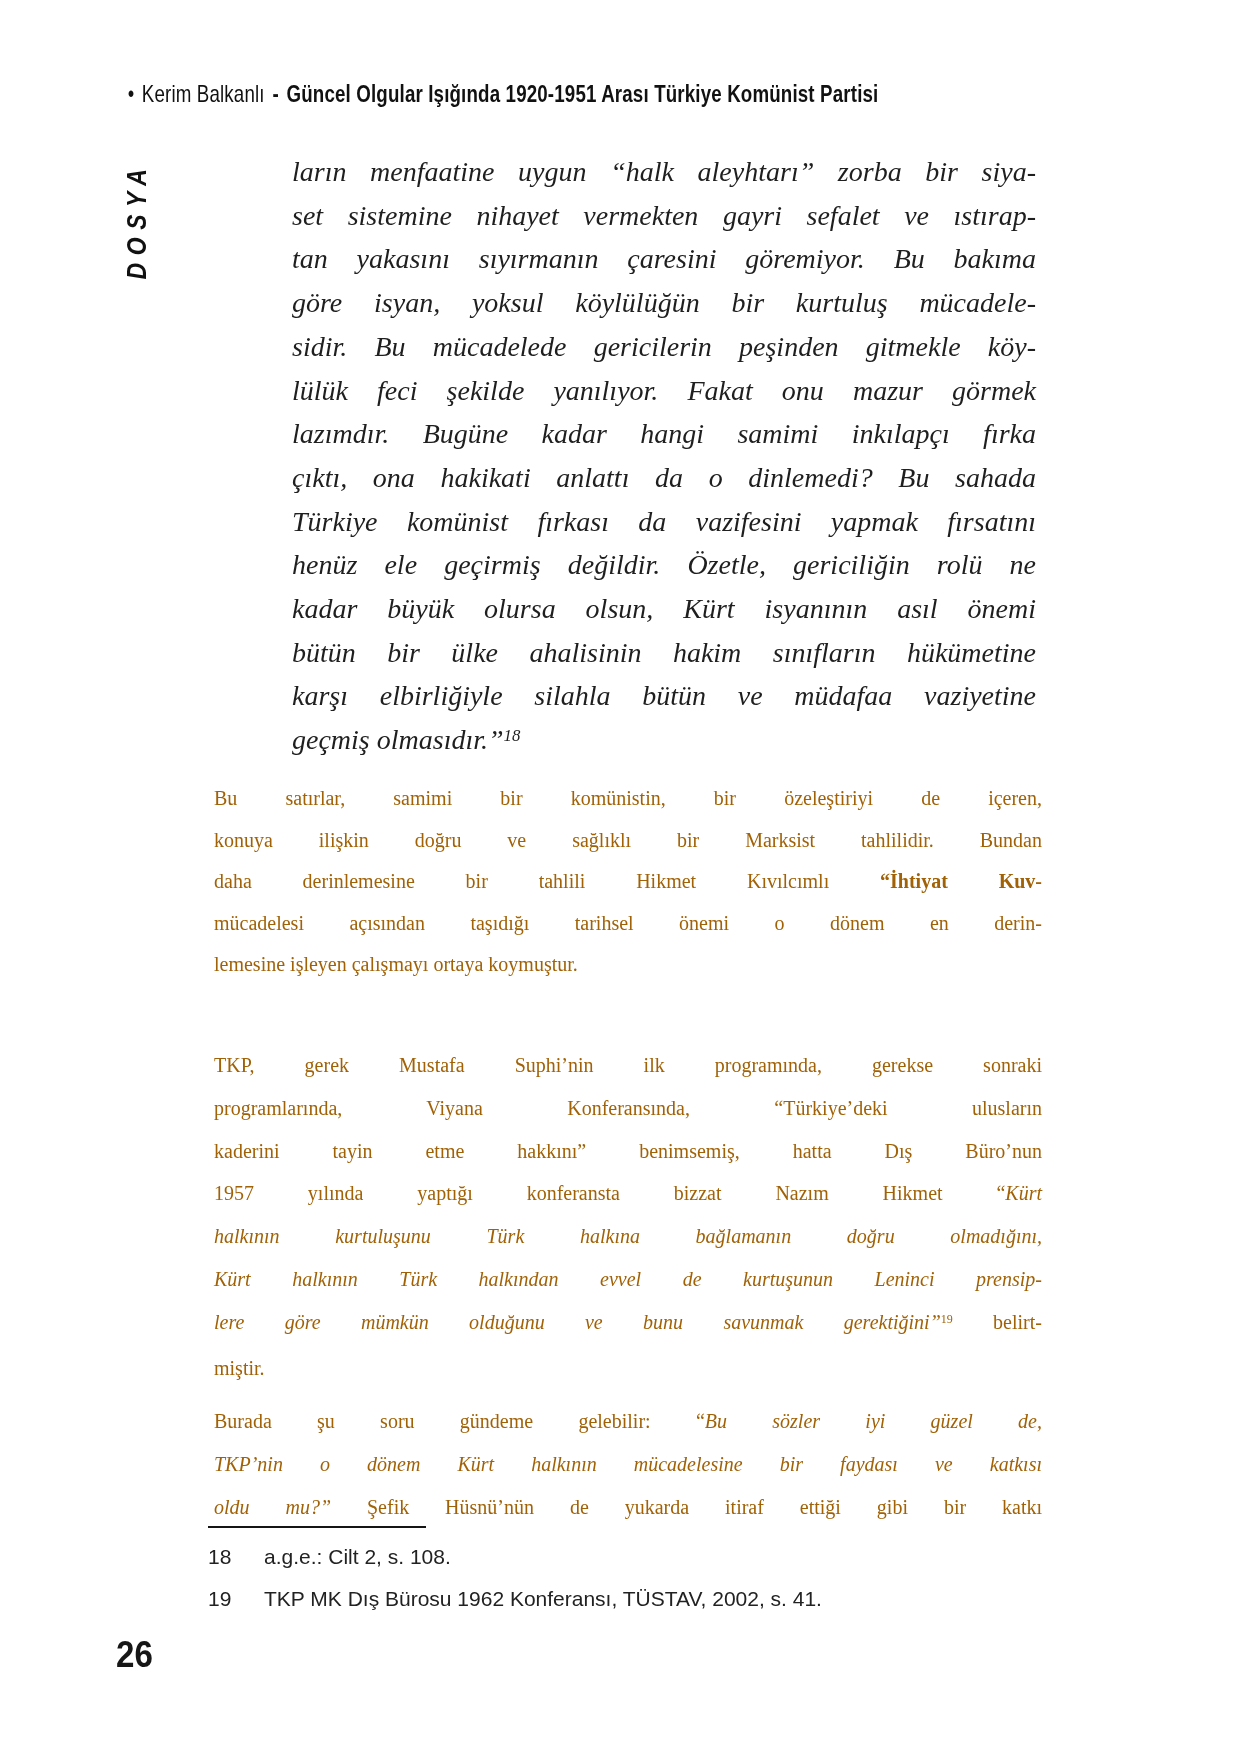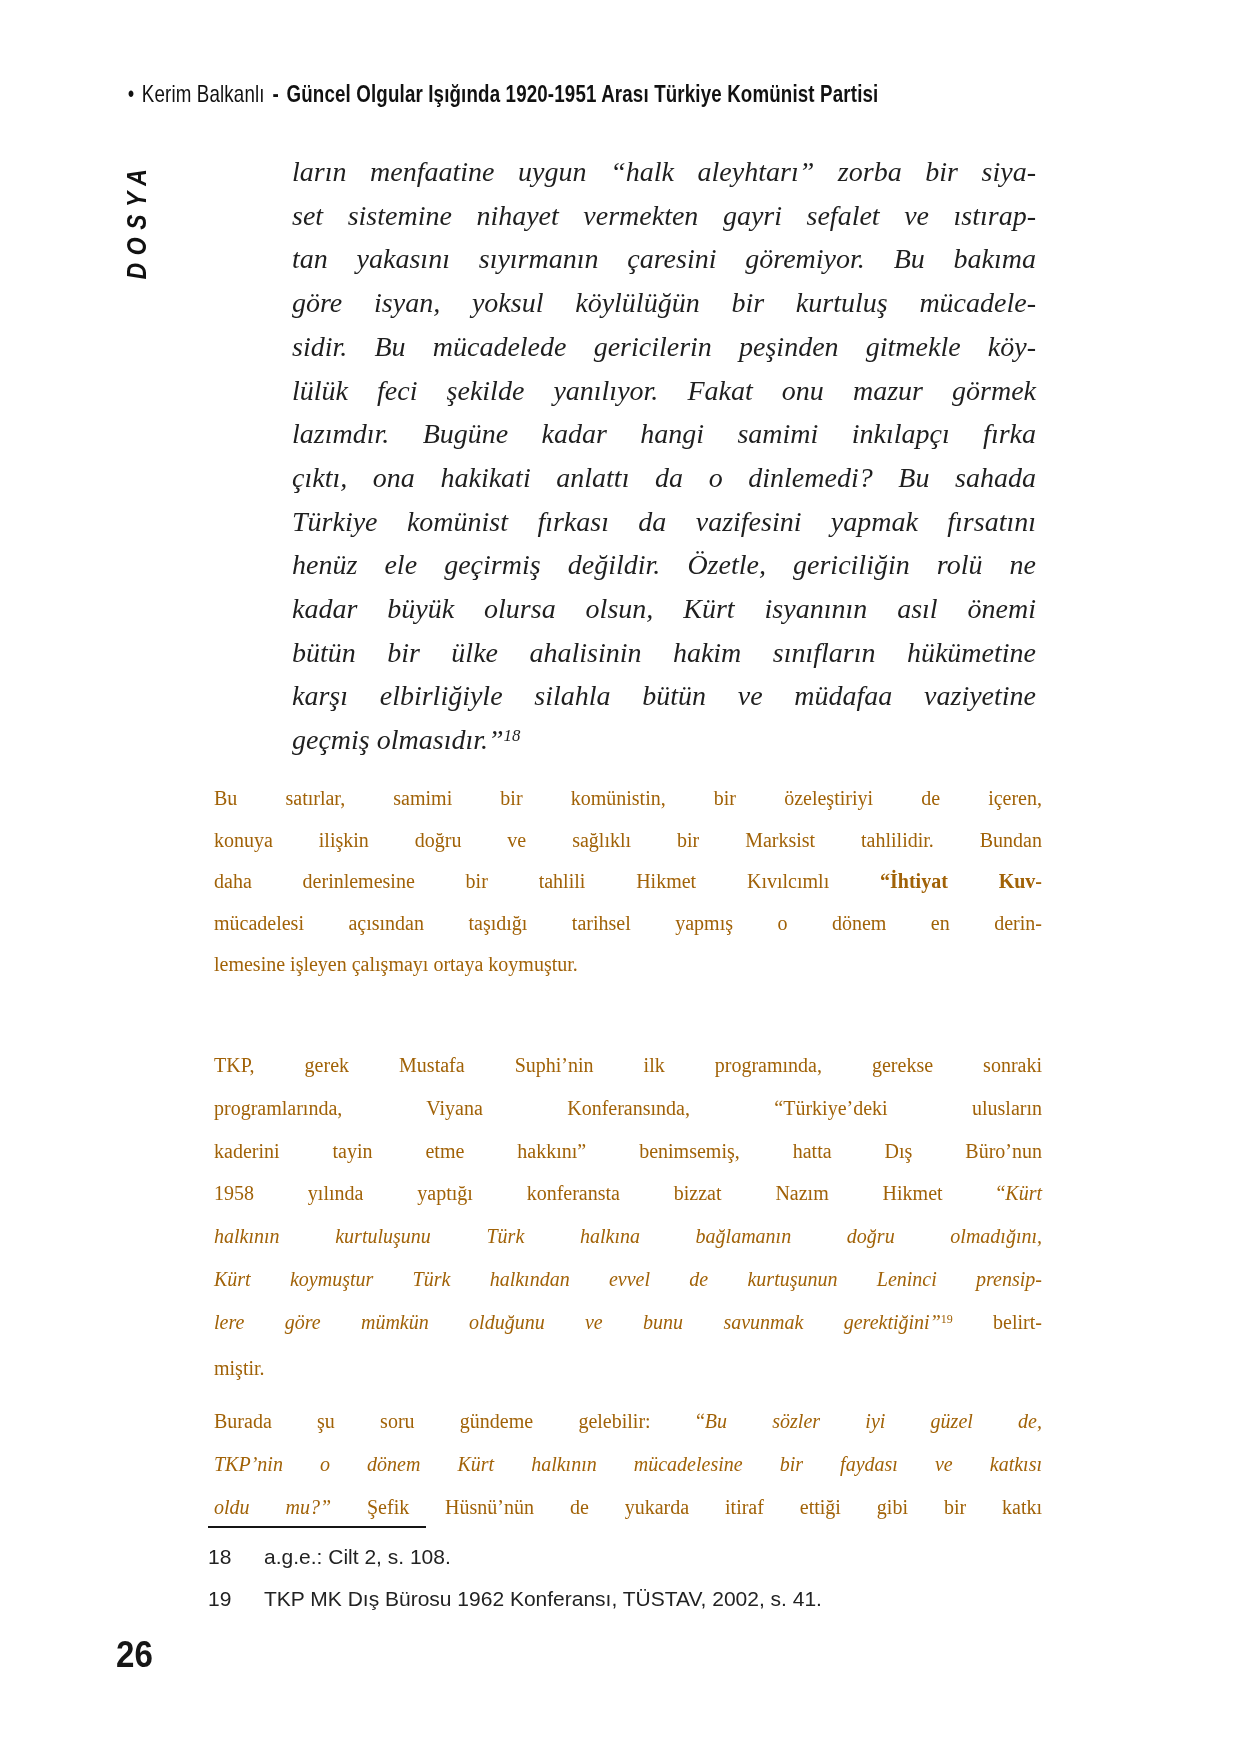--- a/index.html
+++ b/index.html
@@ -114,31 +114,31 @@
     <div class="tline"><span>kadar büyük olursa olsun, Kürt isyanının asıl önemi</span></div>
     <div class="tline"><span>bütün bir ülke ahalisinin hakim sınıfların hükümetine</span></div>
     <div class="tline"><span>karşı elbirliğiyle silahla bütün ve müdafaa vaziyetine</span></div>
     <div class="tline endline"><span>geçmiş olmasıdır.”</span><span class="seg-sup">18</span></div>
   </div>
 
 <div class="block body-block para-1">
     <div class="tline"><span>Bu satırlar, samimi bir komünistin, bir özeleştiriyi de içeren,</span></div>
     <div class="tline"><span>konuya ilişkin doğru ve sağlıklı bir Marksist tahlilidir. Bundan</span></div>
     <div class="tline"><span>daha derinlemesine bir tahlili Hikmet Kıvılcımlı </span><span class="seg-b">“İhtiyat Kuv-</span></div>
-    <div class="tline"><span>mücadelesi açısından taşıdığı tarihsel yapmış o dönem en derin-</span></div>
+    <div class="tline"><span>mücadelesi açısından taşıdığı tarihsel önemi o dönem en derin-</span></div>
     <div class="tline endline"><span>lemesine işleyen çalışmayı ortaya koymuştur.</span></div>
   </div>
 
 <div class="block body-block para-2">
     <div class="tline"><span>TKP, gerek Mustafa Suphi’nin ilk programında, gerekse sonraki</span></div>
     <div class="tline"><span>programlarında, Viyana Konferansında, “Türkiye’deki ulusların</span></div>
     <div class="tline"><span>kaderini tayin etme hakkını” benimsemiş, hatta Dış Büro’nun</span></div>
-    <div class="tline"><span>1958 yılında yaptığı konferansta bizzat Nazım Hikmet “</span><span class="seg-i">Kürt</span></div>
+    <div class="tline"><span>1957 yılında yaptığı konferansta bizzat Nazım Hikmet “</span><span class="seg-i">Kürt</span></div>
     <div class="tline"><span class="seg-i">halkının kurtuluşunu Türk halkına bağlamanın doğru olmadığını,</span></div>
-    <div class="tline"><span class="seg-i">Kürt koymuştur Türk halkından evvel de kurtuşunun Leninci prensip-</span></div>
+    <div class="tline"><span class="seg-i">Kürt halkının Türk halkından evvel de kurtuşunun Leninci prensip-</span></div>
     <div class="tline"><span class="seg-i">lere göre mümkün olduğunu ve bunu savunmak gerektiğini”</span><span class="seg-sup">19</span><span> belirt-</span></div>
     <div class="tline endline"><span>miştir.</span></div>
   </div>
 
 <div class="block body-block para-3">
     <div class="tline"><span>Burada şu soru gündeme gelebilir: “</span><span class="seg-i">Bu sözler iyi güzel de,</span></div>
     <div class="tline"><span class="seg-i">TKP’nin o dönem Kürt halkının mücadelesine bir faydası ve katkısı</span></div>
     <div class="tline"><span class="seg-i">oldu mu?”</span><span> Şefik Hüsnü’nün de yukarda itiraf ettiği gibi bir katkı</span></div>
   </div>
 

